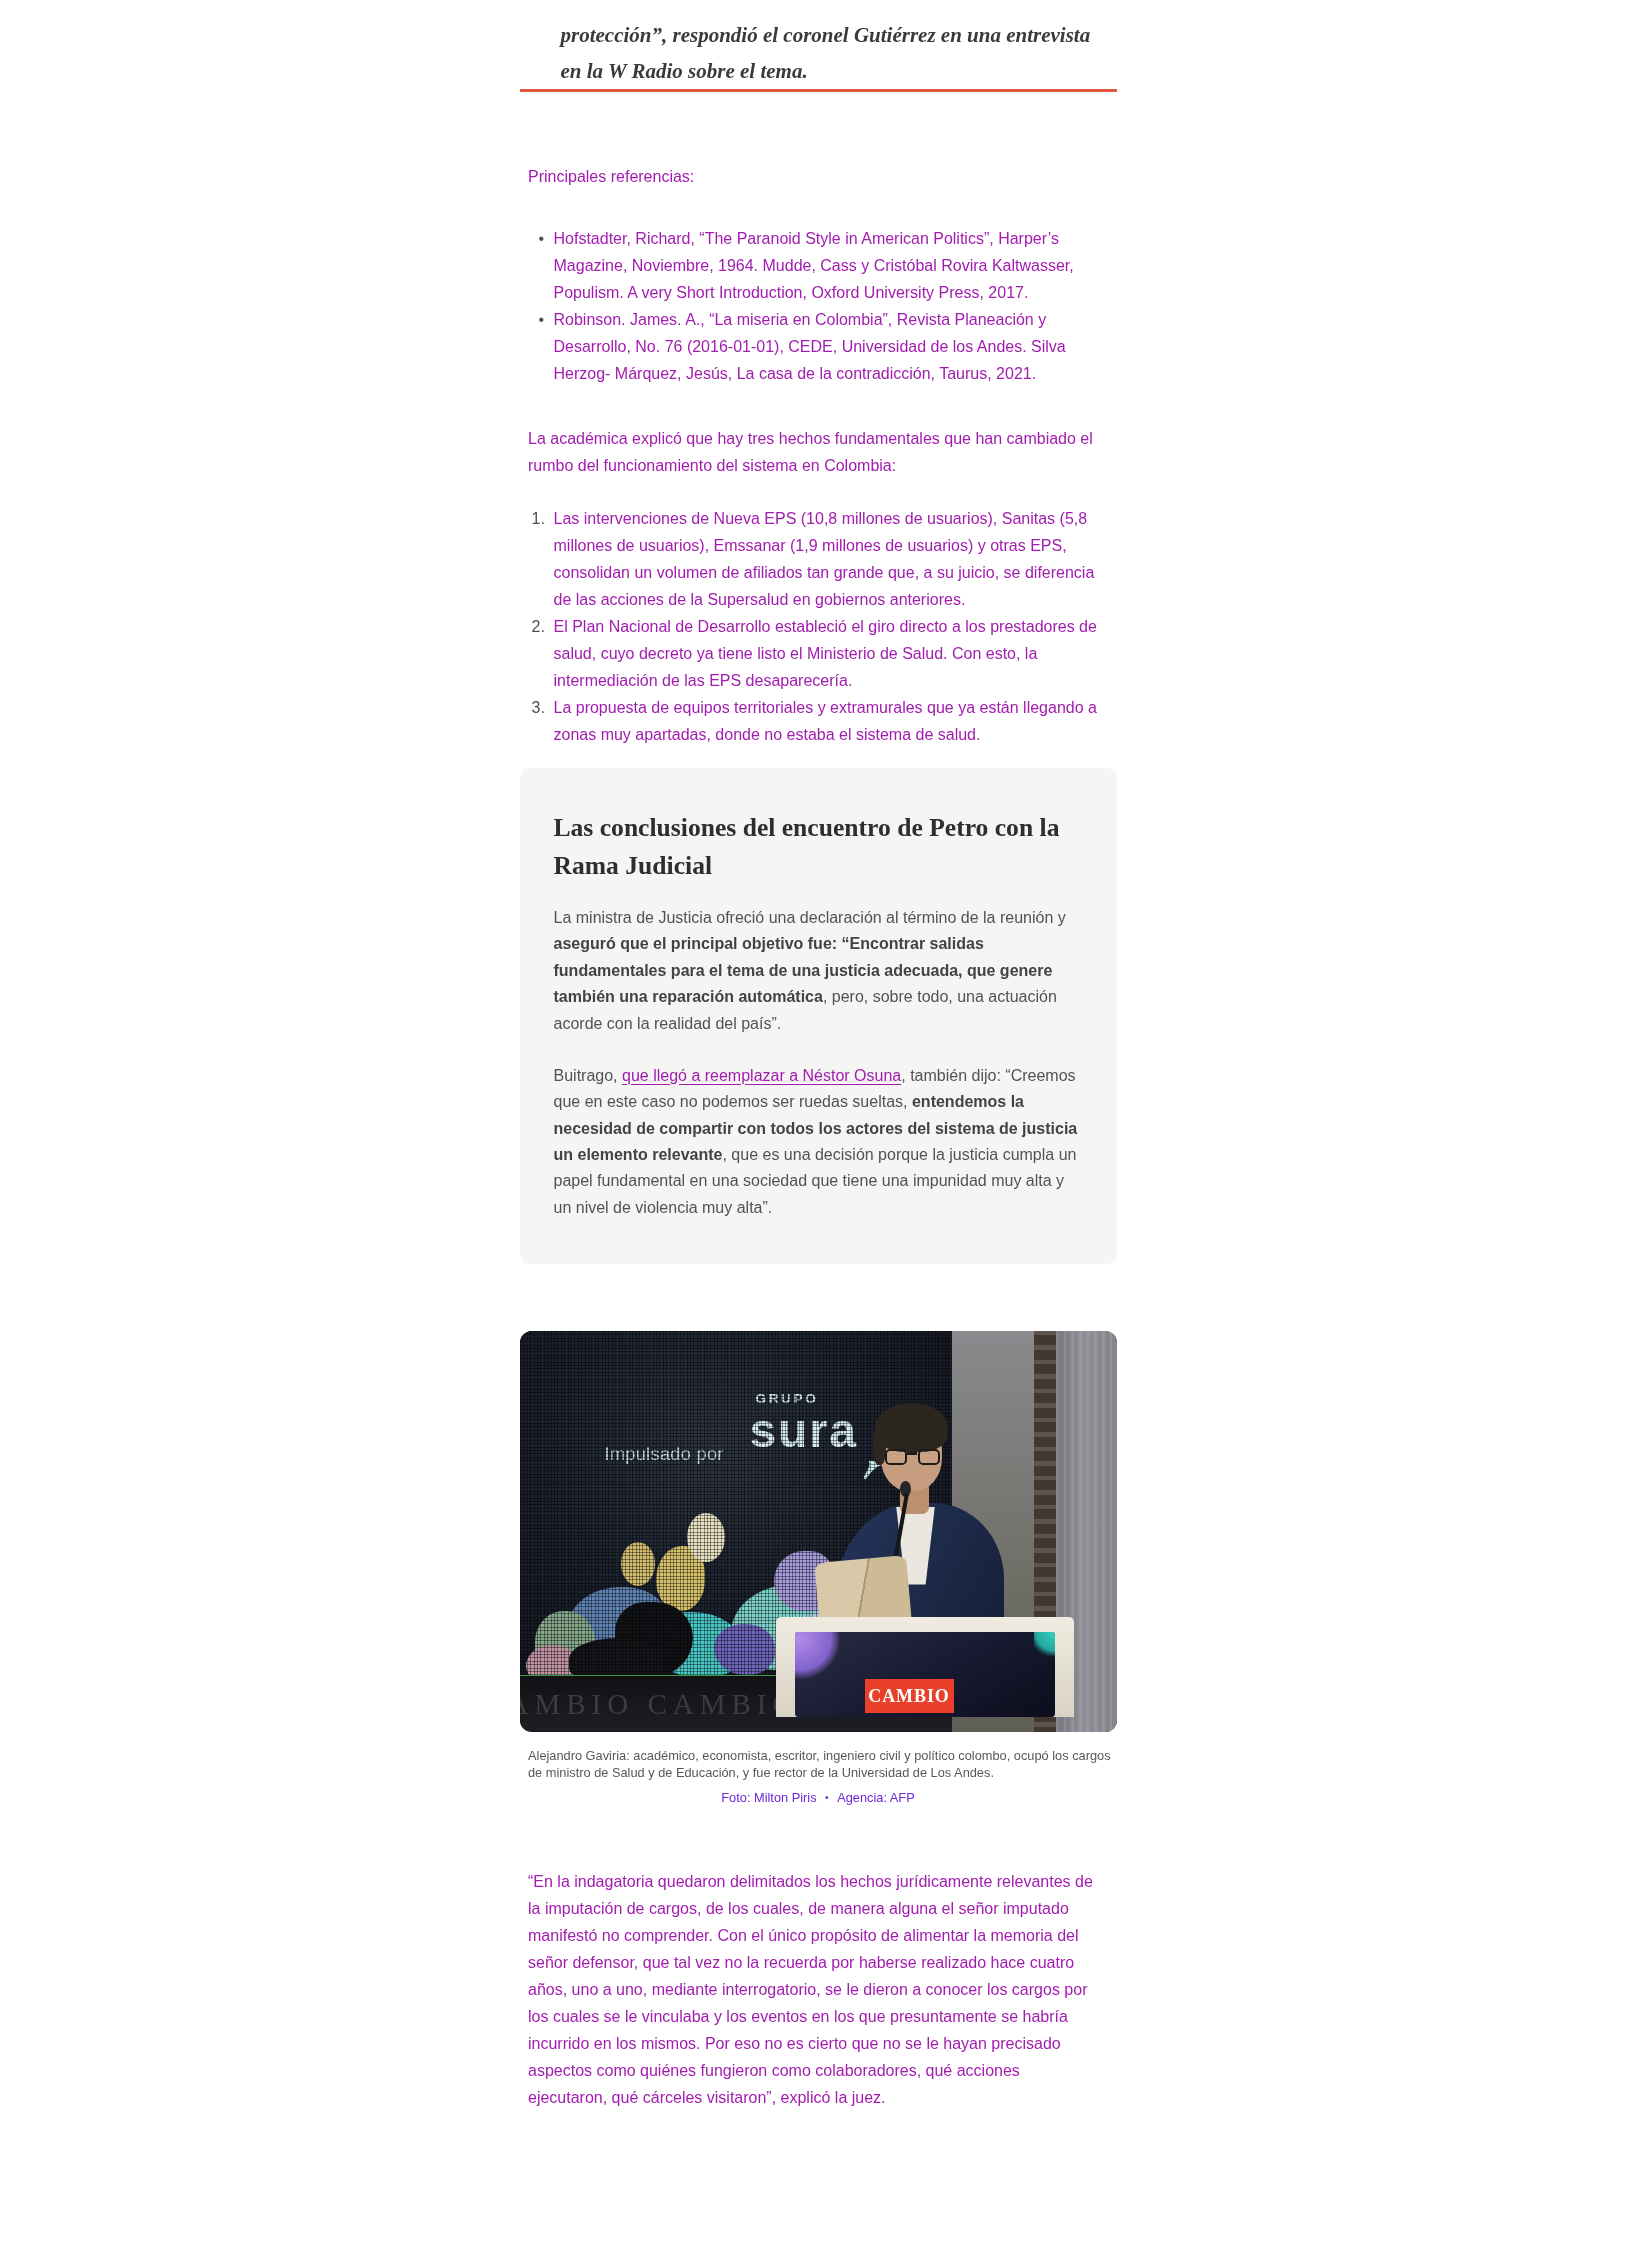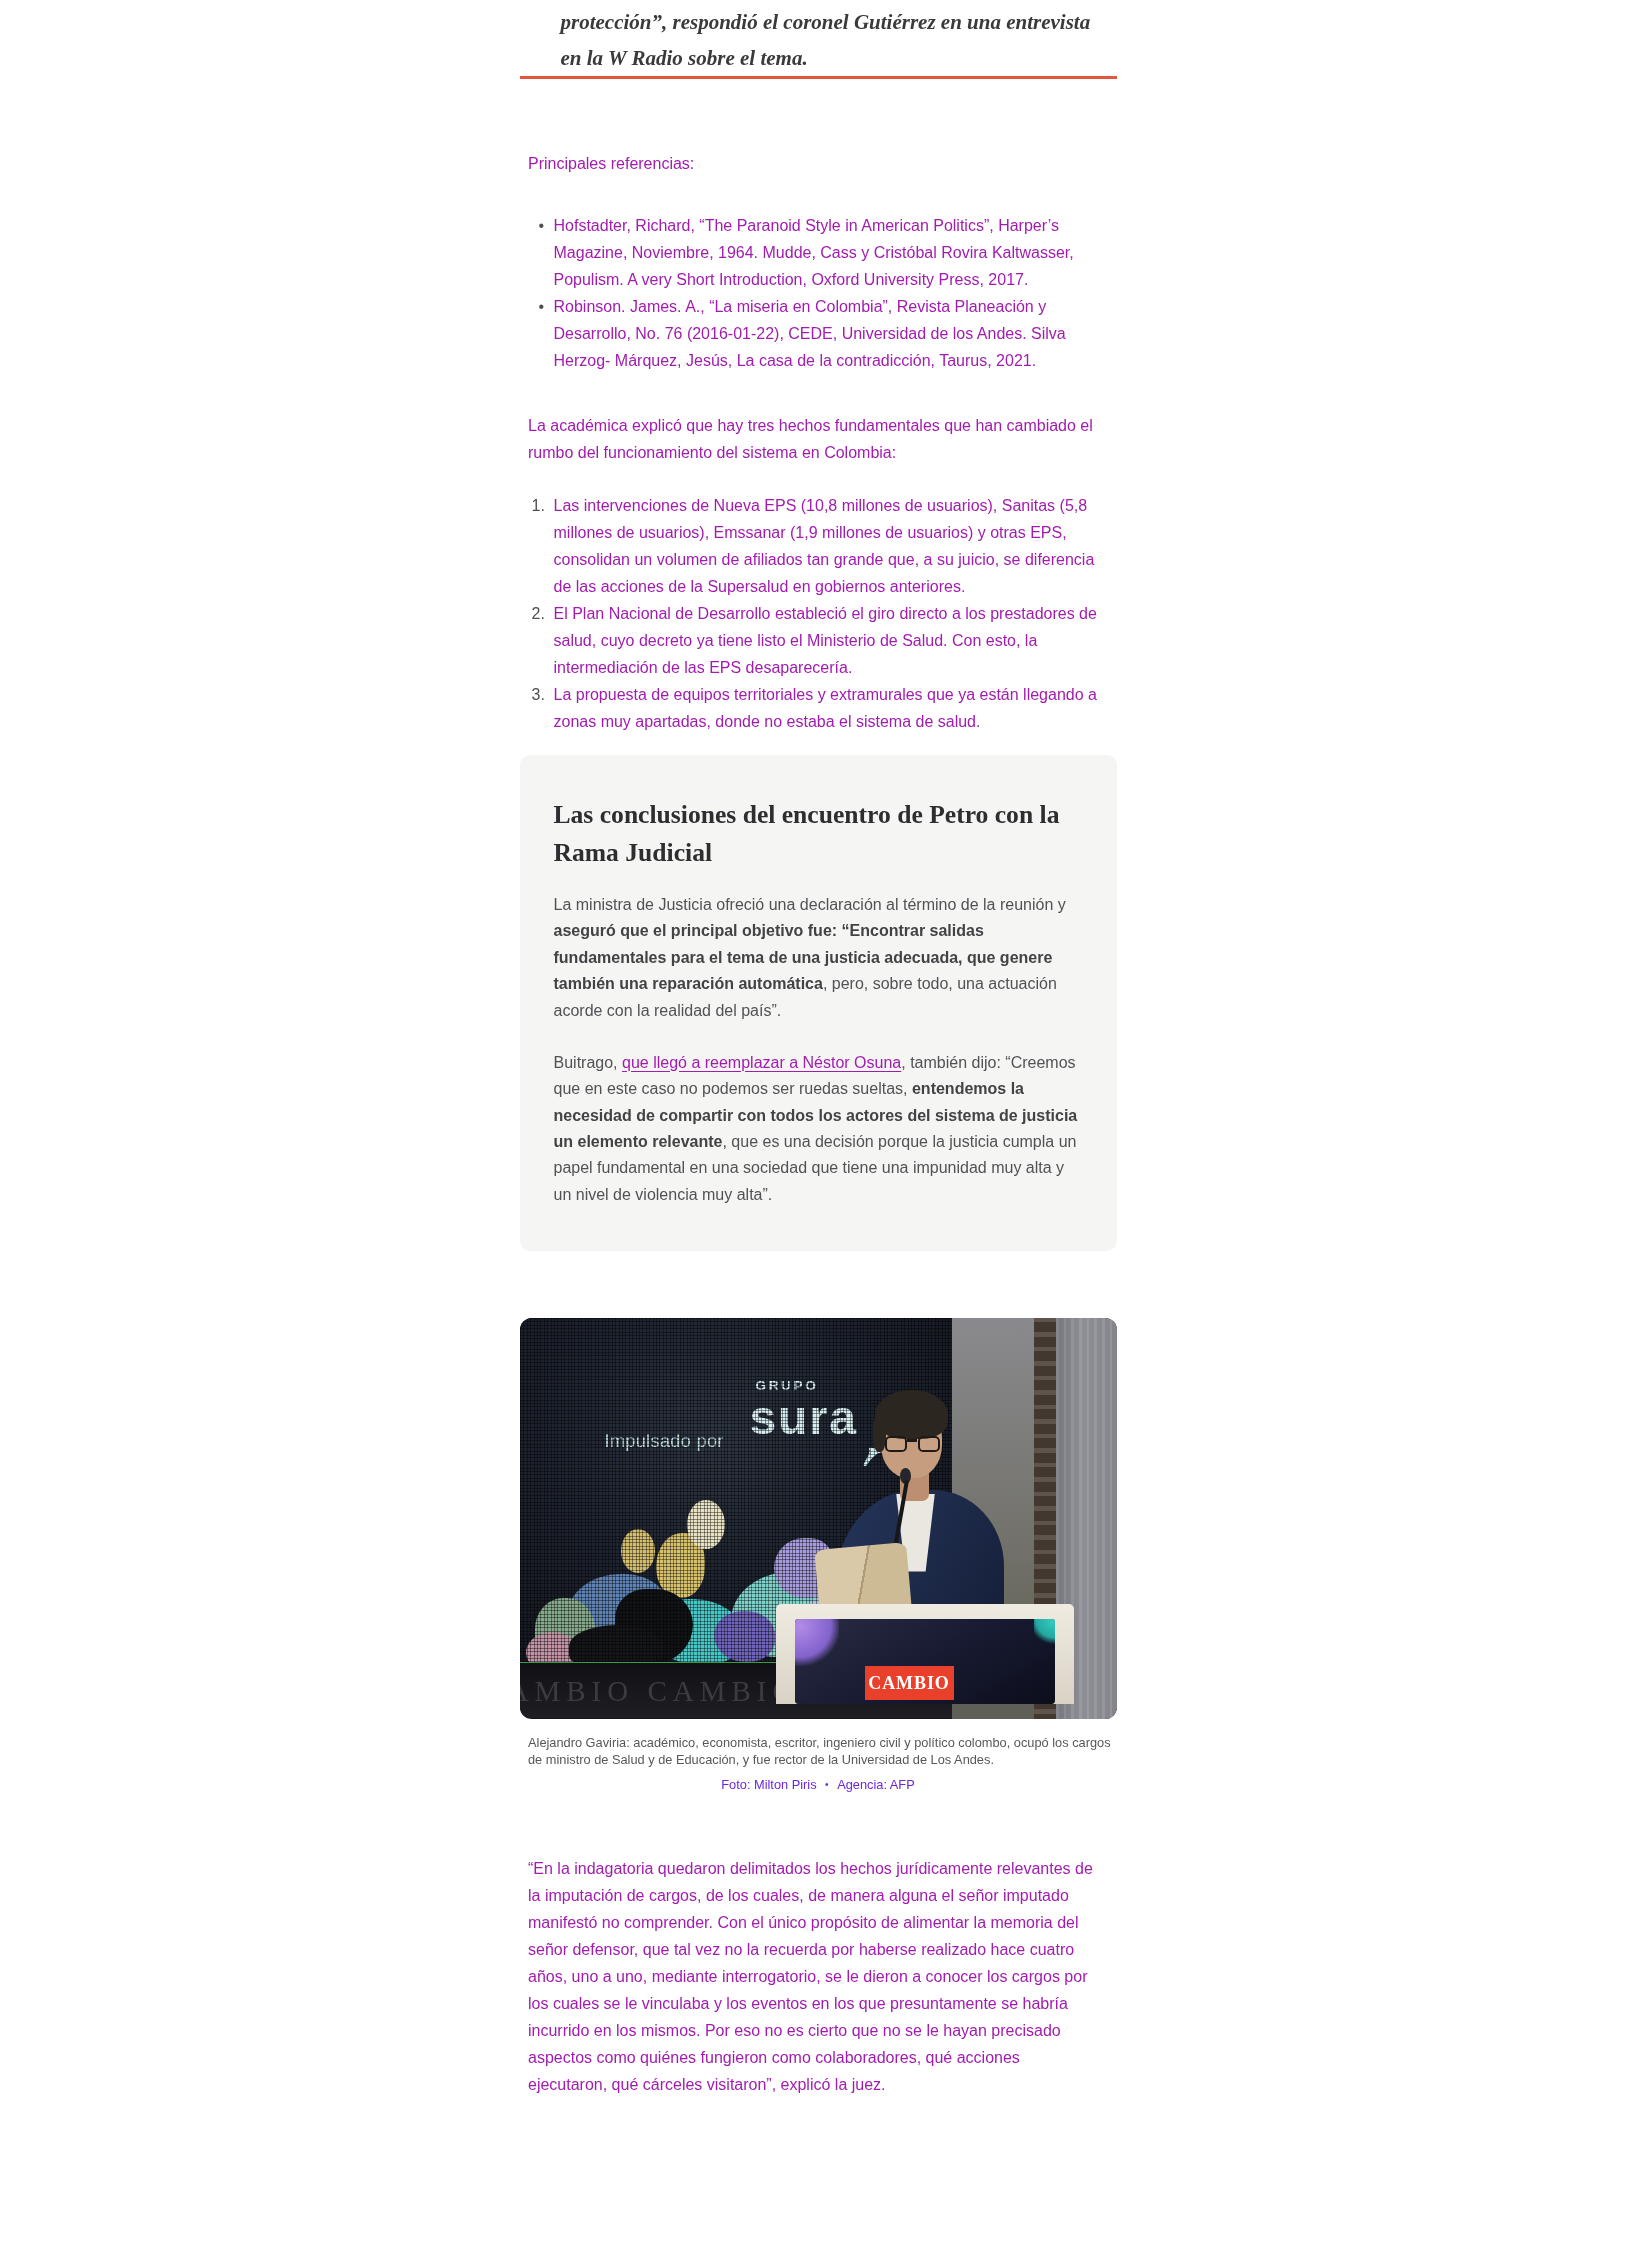--- a/index.html
+++ b/index.html
@@ -2,21 +2,21 @@
 <html lang="es" style="font-size:13.6px"><head>
 <meta charset="utf-8">
 <style>
   * { box-sizing: border-box; margin: 0; padding: 0; }
   html, body { background: #ffffff; }
   body {
     width: 1636px; height: 2261px; overflow: hidden; position: relative;
     font-family: "Liberation Sans", sans-serif;
     color: #4f4f52;
   }
-  .page-column { width: 597px; margin: 4px auto; }
+  .page-column { width: 597px; margin: 17px auto; }
 
   
   .pull-quote {
     font-family: "Liberation Serif", serif;
     font-weight: bold; font-style: italic;
     font-size: 21px; line-height: 36px; color: #3a3a3c;
     margin: 0 17px 0 41px;
   }
   .section-divider { height: 2.6px; background: #e25640; border: 0; margin: 0; }
 
@@ -156,21 +156,21 @@
 <div class="page-column">
 
   <blockquote class="pull-quote">protección”, respondió el coronel Gutiérrez en una entrevista en la W Radio sobre el tema.</blockquote>
 
   <div class="section-divider"></div>
 
   <p class="body-text references-label">Principales referencias:</p>
 
   <ul class="references-list body-text">
     <li>Hofstadter, Richard, “The Paranoid Style in American Politics”, Harper’s Magazine, Noviembre, 1964. Mudde, Cass y Cristóbal Rovira Kaltwasser, Populism. A very Short Introduction, Oxford University Press, 2017.</li>
-    <li>Robinson. James. A., “La miseria en Colombia”, Revista Planeación y Desarrollo, No. 76 (2016-01-22), CEDE, Universidad de los Andes. Silva Herzog- Márquez, Jesús,  La casa de la contradicción, Taurus, 2021.</li>
+    <li>Robinson. James. A., “La miseria en Colombia”, Revista Planeación y Desarrollo, No. 76 (2016-01-01), CEDE, Universidad de los Andes. Silva Herzog- Márquez, Jesús,  La casa de la contradicción, Taurus, 2021.</li>
   </ul>
 
   <p class="body-text intro-paragraph">La académica explicó que hay tres hechos fundamentales que han cambiado el rumbo del funcionamiento del sistema en Colombia:</p>
 
   <ol class="facts-list body-text">
     <li>Las intervenciones de Nueva EPS (10,8 millones de usuarios), Sanitas (5,8 millones de usuarios), Emssanar (1,9 millones de usuarios) y otras EPS, consolidan un volumen de afiliados tan grande que, a su juicio, se diferencia de las acciones de la Supersalud en gobiernos anteriores.</li>
     <li>El Plan Nacional de Desarrollo estableció el giro directo a los prestadores de salud, cuyo decreto ya tiene listo el Ministerio de Salud. Con esto, la intermediación de las EPS desaparecería.</li>
     <li>La propuesta de equipos territoriales y extramurales que ya están llegando a zonas muy apartadas, donde no estaba el sistema de salud.</li>
   </ol>
 

